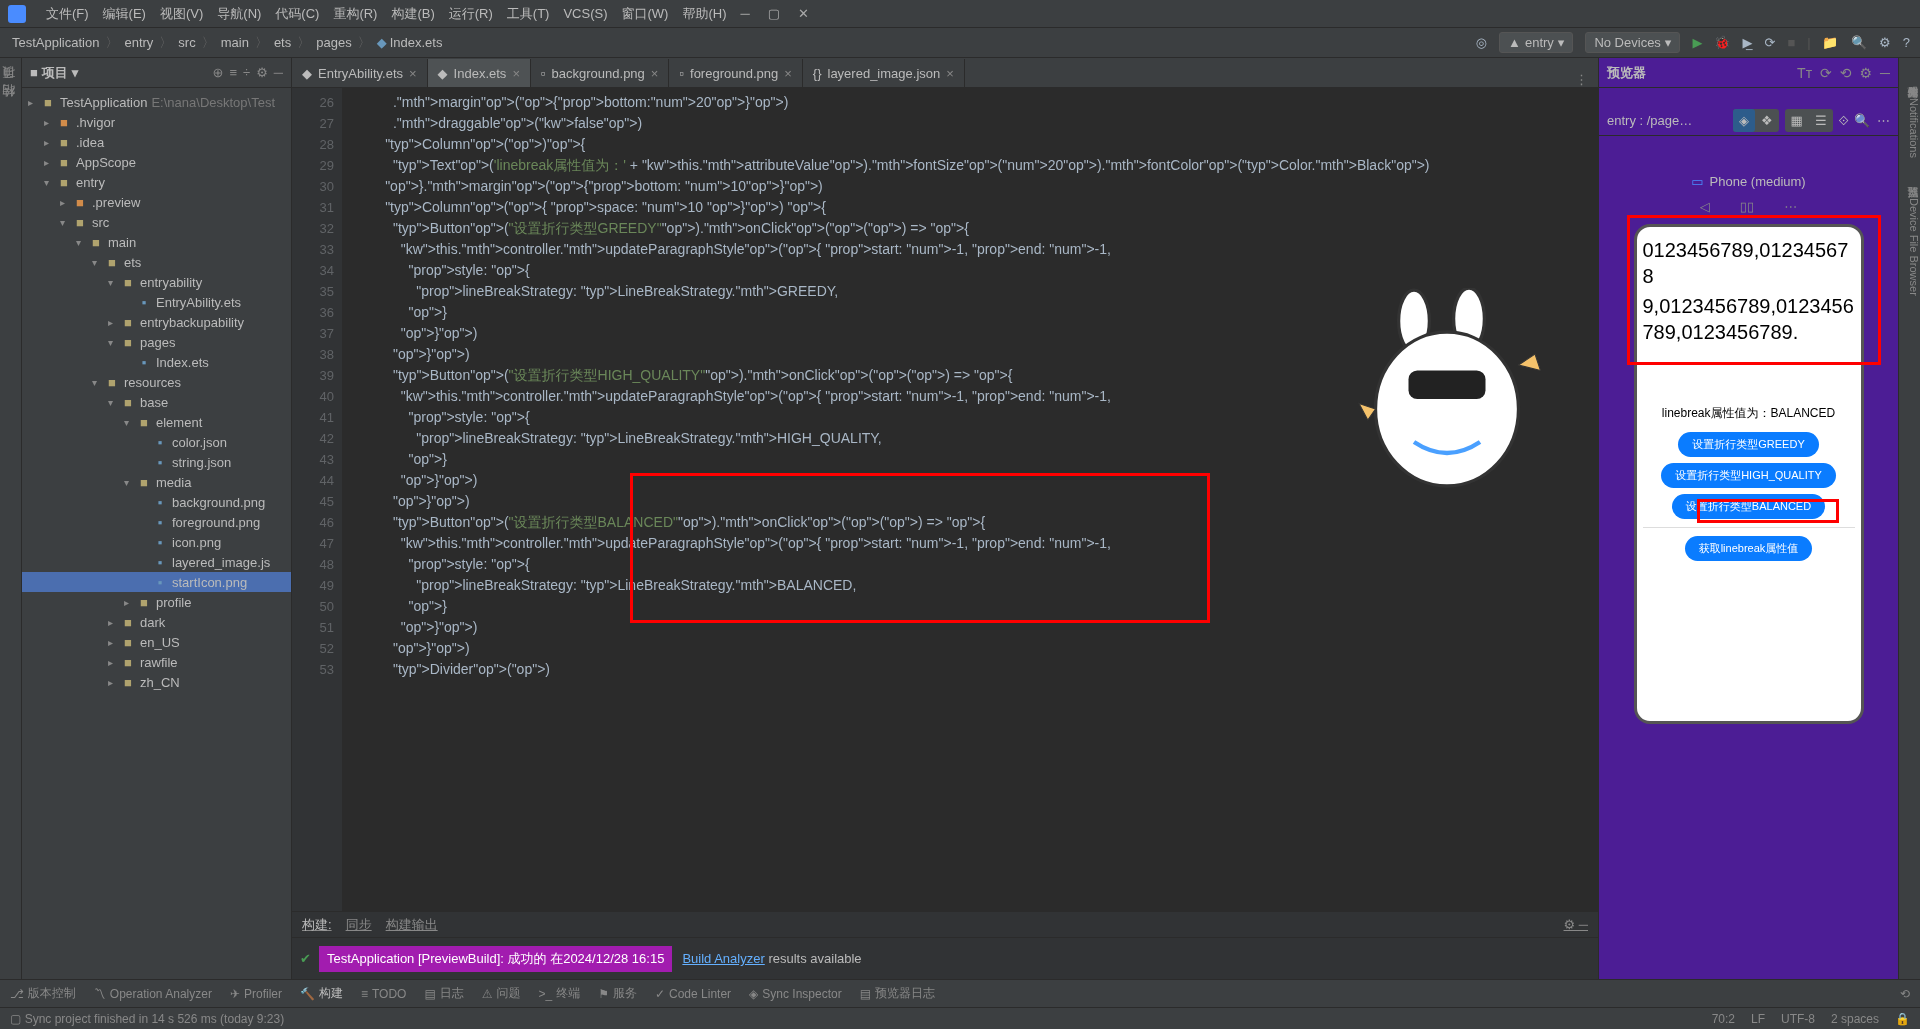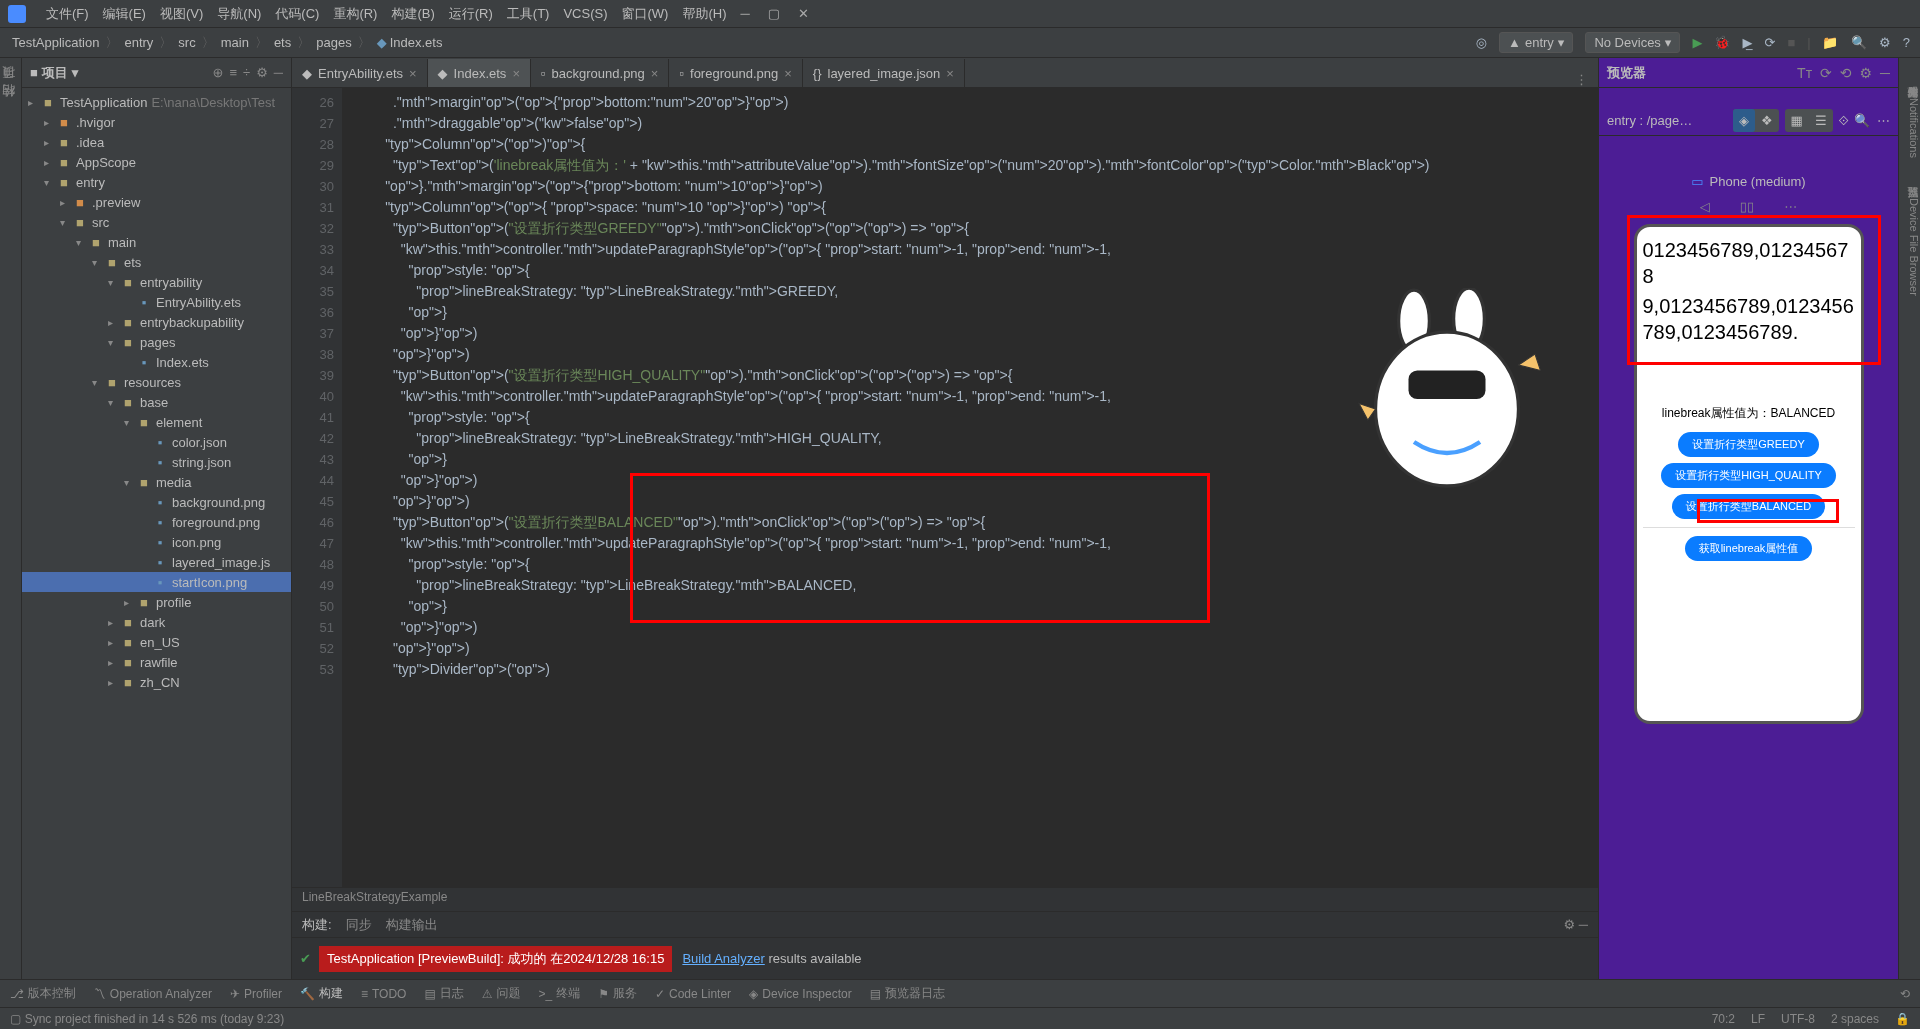--- a/index.html
+++ b/index.html
@@ -74,27 +74,27 @@
 .phone .txt { color:#000; font-size:20px; line-height:1.3; word-break:break-all; margin-bottom:4px;}
 .phone .attr { color:#000; font-size:12px; text-align:center; margin:60px 0 10px; }
 .phone .btn { display:block; margin:6px auto; background:#0a7cff; color:#fff; border:none; padding:5px 14px; border-radius:14px; font-size:11px; cursor:pointer; }
 .phone .hr { border:0; border-top:1px solid #ddd; margin:8px 0; }
 .hlbox1.phonetop { left:-10px; top:-12px; width:254px; height:150px; }
 .hlbox1.phonebtn { left:60px; top:272px; width:142px; height:24px; }
 
 .rightstrip { width:22px; background:#3c3f41; border-left:1px solid #2b2b2b; writing-mode:vertical-rl; padding-top:20px; color:#888; display:flex; gap:20px; font-size:11px;}
 
 .buildpanel { height:68px; background:#313335; border-top:1px solid #2b2b2b; display:flex; flex-direction:column;}
-.buildtabs { height:26px; display:flex; align-items:center; padding:0 10px; gap:14px; border-bottom:1px solid #2b2b2b; color:#888;}
+.buildtabs { height:26px; display:flex; align-items:center; padding:0 10px; gap:14px; border-bottom:1px solid #2b2b2b; color:#888;text-decoration:underline;}
 .buildtabs .bt { cursor:pointer; }
 .buildtabs .bt.act { color:#bbb; }
 .buildtabs .gear { margin-left:auto; color:#888;}
 .buildbody { flex:1; display:flex; align-items:center; }
 .buildbody .check { color:#499c54; padding:0 8px; }
-.buildbody .msg { background:#b91c1c; padding:4px 8px; color:#fff; }
+.buildbody .msg { background:#a21caf; padding:4px 8px; color:#fff; }
 .buildbody .ana { padding:0 10px; font-family:Consolas,monospace; }
 .buildbody .ana a { color:#64b0ff; text-decoration:underline; cursor:pointer;}
 
 .bottombar { height:28px; background:#3c3f41; border-top:1px solid #2b2b2b; display:flex; align-items:center; padding:0 10px; gap:18px; color:#888; font-size:12px;}
 .bottombar .bic { display:flex; align-items:center; gap:4px; cursor:pointer; }
 .bottombar .bic.act { color:#bbb; }
 .statusbar { height:22px; background:#3c3f41; border-top:1px solid #2b2b2b; display:flex; align-items:center; padding:0 10px; color:#888; font-size:12px;}
 .statusbar .rt { margin-left:auto; display:flex; gap:16px; align-items:center;}
 .bunny svg { width:100%; height:100%; }
 </style>
@@ -372,21 +372,20 @@
           <ellipse cx="110" cy="28" rx="14" ry="28" fill="#fff" stroke="#333" stroke-width="3"></ellipse>
           <ellipse cx="90" cy="110" rx="65" ry="70" fill="#fff" stroke="#333" stroke-width="3"></ellipse>
           <rect x="55" y="75" width="70" height="26" rx="8" fill="#222"></rect>
           <path d="M60 140 Q90 160 120 140" stroke="#4aa0ff" stroke-width="4" fill="none"></path>
           <path d="M155 70 l15 -10 l5 15 z" fill="#f5c26b" stroke="#333"></path>
           <path d="M25 110 l-15 -5 l8 15 z" fill="#f5c26b" stroke="#333"></path>
         </svg>
       </div>
       <div class="hlbox1 codehl"></div>
     </div>
-    <div class="breadcode">LineBreakStrategyExample</div>
   </div>
 
   <div class="buildpanel">
     <div class="buildtabs">
       <span class="bt act">构建:</span>
       <span class="bt">同步</span>
       <span class="bt">构建输出</span>
       <span class="gear">⚙ ─</span>
     </div>
     <div class="buildbody">
@@ -458,21 +457,21 @@
   <span class="bic">⎇ <span>版本控制</span></span>
   <span class="bic">〽 <span>Operation Analyzer</span></span>
   <span class="bic">✈ <span>Profiler</span></span>
   <span class="bic act">🔨 <span>构建</span></span>
   <span class="bic">≡ <span>TODO</span></span>
   <span class="bic">▤ <span>日志</span></span>
   <span class="bic">⚠ <span>问题</span></span>
   <span class="bic">&gt;_ <span>终端</span></span>
   <span class="bic">⚑ <span>服务</span></span>
   <span class="bic">✓ <span>Code Linter</span></span>
-  <span class="bic">◈ <span>Device Inspector</span></span>
+  <span class="bic">◈ <span>Sync Inspector</span></span>
   <span class="bic">▤ <span>预览器日志</span></span>
   <span style="margin-left:auto" class="bic">⟲</span>
 </div>
 
 <div class="statusbar">
   <span>▢</span>&nbsp;
   <span>Sync project finished in 14 s 526 ms (today 9:23)</span>
   <div class="rt">
     <span>70:2</span>
     <span>LF</span>

